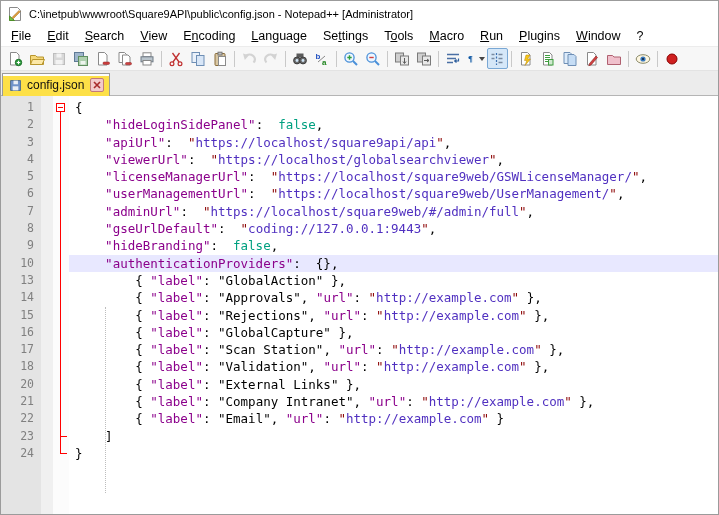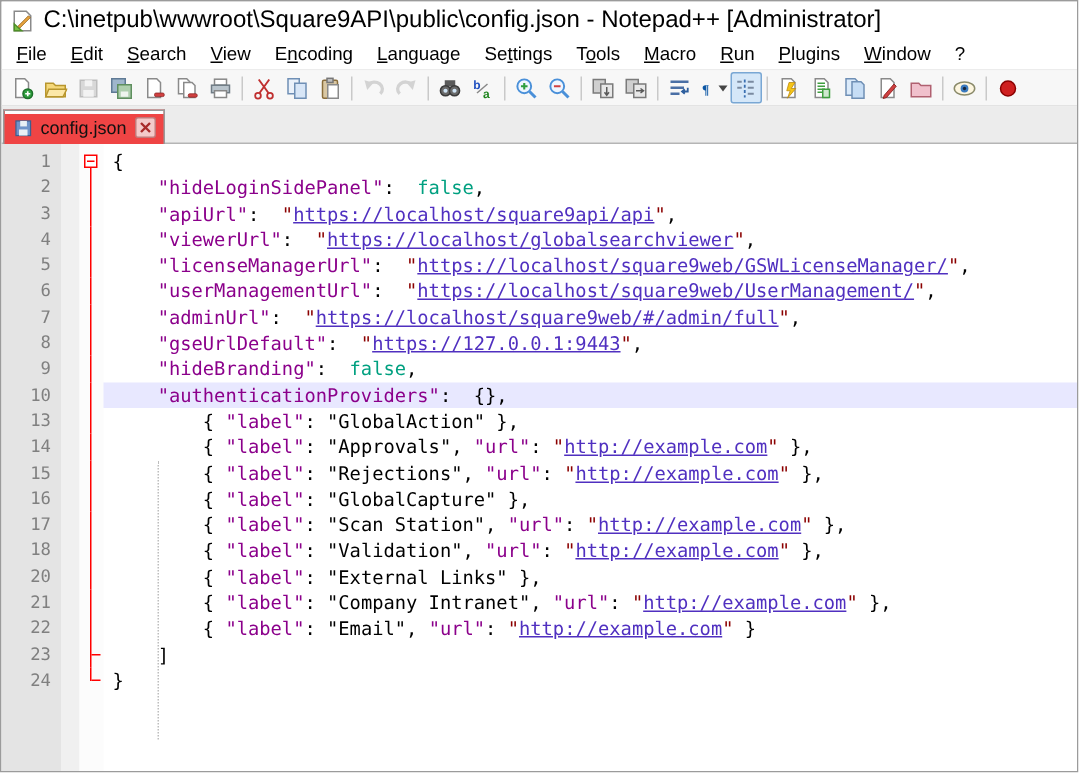--- a/index.html
+++ b/index.html
@@ -5,37 +5,37 @@
   html,body{margin:0;padding:0;background:#fff;}
   *{box-sizing:border-box;}
   .win{
     width:719px;height:515px;position:relative;overflow:hidden;
     font-family:"Liberation Sans","DejaVu Sans",sans-serif;
     background:#fff;border:1px solid #9b9b9b;
   }
   
   .titlebar{height:25px;display:flex;align-items:center;background:#fff;padding-left:6px;}
   .appicon{width:16px;height:16px;margin-right:6px;flex:0 0 16px;}
-  .title{font-size:16px;color:#000;white-space:nowrap;}
+  .title{font-size:11px;color:#000;white-space:nowrap;}
   
   .menubar{height:21px;display:flex;align-items:center;background:#fff;border-bottom:1px solid #ececec;padding-left:2px;}
   .mitem{font-size:12.5px;color:#000;padding:2px 8px;cursor:default;}
   .mitem u{text-decoration:underline;}
   
   .toolbar{height:24px;display:flex;align-items:center;background:#f7f7f7;border-bottom:1px solid #e3e3e3;padding-left:3px;}
   .tbtn{width:21px;height:21px;display:flex;align-items:center;justify-content:center;margin:0 0.5px;border:1px solid transparent;border-radius:2px;}
   .tbtn svg{display:block;}
   .tbtn.disabled{filter:grayscale(1) opacity(.45);}
   .tbtn.active{background:#d5e7f8;border-color:#79a7d4;}
   .tsep{width:1px;height:16px;background:#c9c9c9;margin:0 3px;}
   .caret{width:0;height:0;border-left:3.5px solid transparent;border-right:3.5px solid transparent;border-top:4px solid #444;margin-left:2px;}
   
   .tabbar{height:25px;background:#ececec;display:flex;align-items:flex-end;border-bottom:1px solid #b5b5b5;padding-left:1px;}
   .tab{height:23px;display:flex;align-items:center;background:#f6f6f6;border:1px solid #9a9a9a;border-bottom:none;padding:0 5px 0 6px;margin-bottom:-1px;position:relative;}
-  .tab.active{background:#ef4444;box-shadow:inset 0 2px 0 #fdfdfd;}
+  .tab.active{background:#fde047;box-shadow:inset 0 2px 0 #fdfdfd;}
   .tab .tlabel{font-size:12px;color:#111;margin:0 6px 0 5px;white-space:nowrap;}
   .tclose{width:14px;height:14px;display:flex;align-items:center;justify-content:center;border:1px solid #c27a7a;background:#f3caca;border-radius:2px;}
   
   .editor{position:relative;height:420px;background:#fff;overflow:hidden;
     font-family:"DejaVu Sans Mono","Liberation Mono",monospace;}
   .strip{position:absolute;top:0;bottom:0;}
   .strip.num{left:0;width:40px;background:#e4e4e4;}
   .strip.bm{left:40px;width:12px;background:#f0f0f0;}
   .strip.fm{left:52px;width:16px;background:#fcfcfc;}
   #rows{position:relative;padding-top:3px;}
@@ -51,21 +51,21 @@
   .fh{position:absolute;left:8px;right:2px;top:8px;height:1px;background:var(--c-fold);}
   .fbox{position:absolute;left:3px;top:4px;width:9px;height:9px;border:1px solid var(--c-fold);background:#fff;}
   .fbox::after{content:"";position:absolute;left:1px;top:3px;width:5px;height:1px;background:var(--c-fold);}
   .code{flex:1 1 auto;white-space:pre;font-size:12.5px;padding-left:6px;color:var(--c-plain);}
   .ln.cur .code{background:var(--c-cur);}
   .sg-p{color:var(--c-plain);}
   .sg-k{color:var(--c-key);}
   .sg-s{color:var(--c-str);}
   .sg-m{color:var(--c-strm);}
   .sg-q{color:var(--c-strq);}
-  .sg-u{color:var(--c-url);text-decoration:underline;}
+  .sg-u{color:var(--c-url);}
   .sg-w{color:var(--c-kw);font-weight:normal;}
   .guide{position:absolute;width:0;border-left:1px dotted #bdbdbd;}
 </style>
 </head>
 <body>
 
 <div class="win">
   <div class="titlebar">
     <span class="appicon">
       <svg width="16" height="16" viewBox="0 0 16 16">
@@ -361,21 +361,21 @@
             <span class="fv"></span>
           </span>
           <span class="code"><span class="sg-p">    </span><span class="sg-k">"adminUrl"</span><span class="sg-p">:  </span><span class="sg-q">"</span><span class="sg-u">https://localhost/square9web/#/admin/full</span><span class="sg-q">"</span><span class="sg-p">,</span></span>
         </div>
         <div class="ln">
           <span class="num">8</span>
           <span class="bmc"></span>
           <span class="fold f-line">
             <span class="fv"></span>
           </span>
-          <span class="code"><span class="sg-p">    </span><span class="sg-k">"gseUrlDefault"</span><span class="sg-p">:  </span><span class="sg-q">"</span><span class="sg-u">https://127.0.0.1:9443</span><span class="sg-q">"</span><span class="sg-p">,</span></span>
+          <span class="code"><span class="sg-p">    </span><span class="sg-k">"gseUrlDefault"</span><span class="sg-p">:  </span><span class="sg-q">"</span><span class="sg-u">coding://127.0.0.1:9443</span><span class="sg-q">"</span><span class="sg-p">,</span></span>
         </div>
         <div class="ln">
           <span class="num">9</span>
           <span class="bmc"></span>
           <span class="fold f-line">
             <span class="fv"></span>
           </span>
           <span class="code"><span class="sg-p">    </span><span class="sg-k">"hideBranding"</span><span class="sg-p">:  </span><span class="sg-w">false</span><span class="sg-p">,</span></span>
         </div>
         <div class="ln cur">

